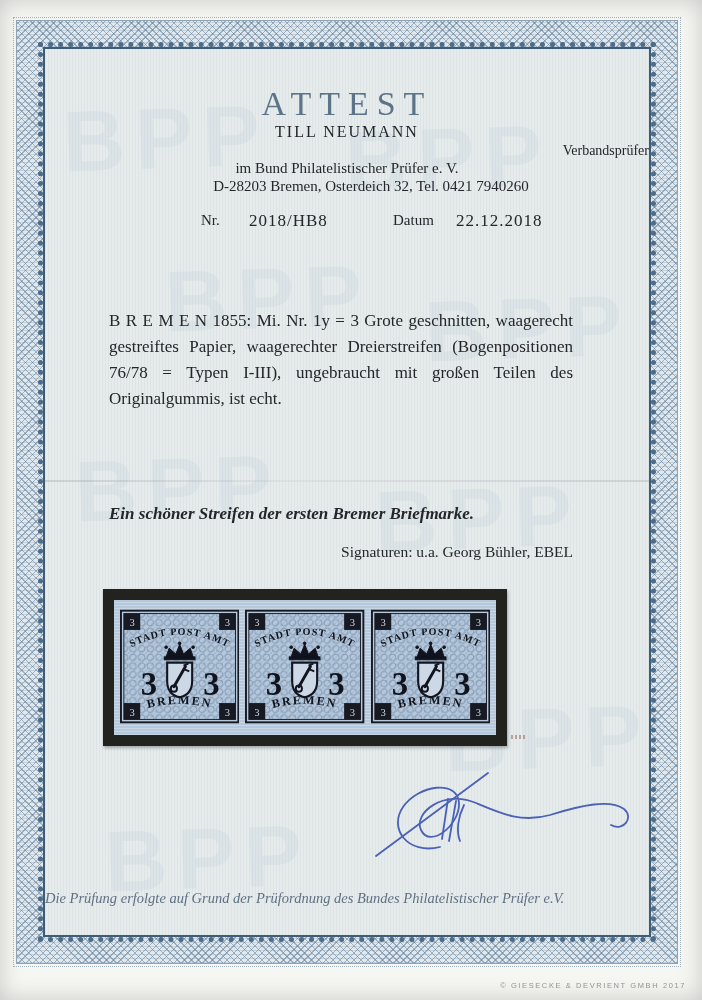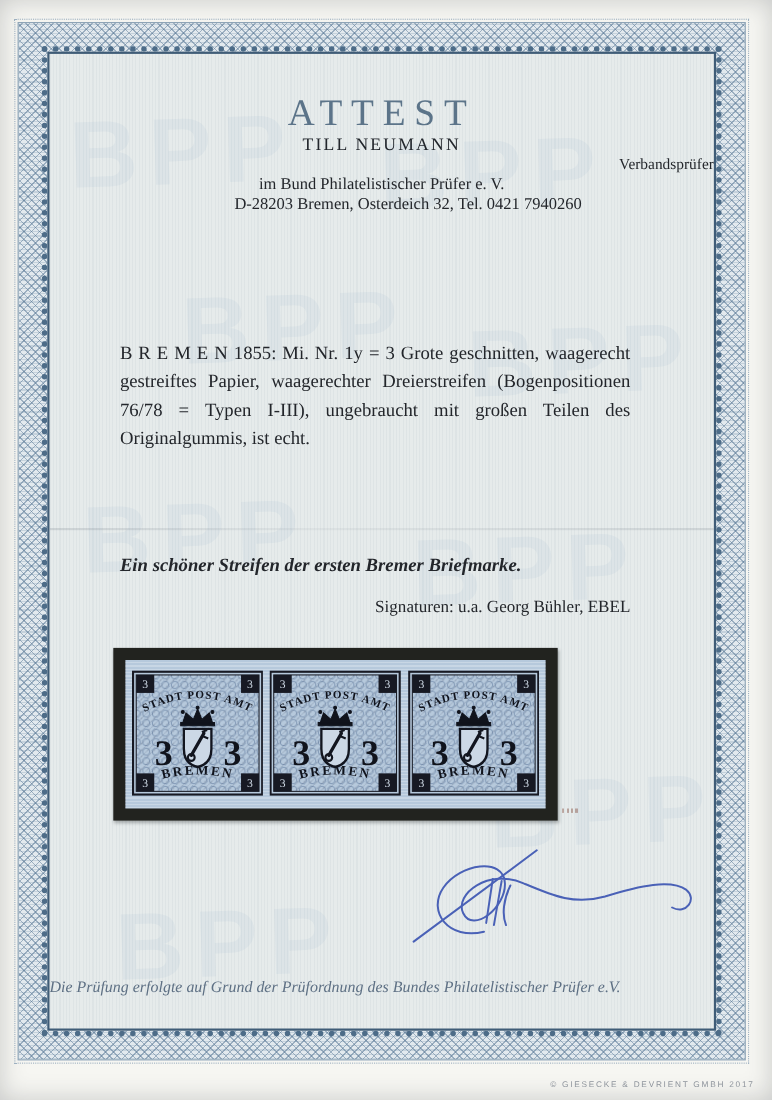--- a/index.html
+++ b/index.html
@@ -100,20 +100,26 @@
         <div class="crease" style="top:431px"></div>
 
         <div class="hdr">
           <div class="title">ATTEST</div>
           <div class="name">TILL NEUMANN</div>
           <div class="role">Verbandsprüfer</div>
           <div class="org">im Bund Philatelistischer Prüfer e. V.</div>
           <div class="addr">D-28203 Bremen, Osterdeich 32, Tel. 0421 7940260</div>
         </div>
 
+        <div class="meta">
+          <span class="lab" style="left:156px">Nr.</span>
+          <span class="val" style="left:204px;top:-1px">2018/HB8</span>
+          <span class="lab" style="left:348px">Datum</span>
+          <span class="val" style="left:411px;top:-1px">22.12.2018</span>
+        </div>
 
         <p class="para" style="top:242px">
           <span class="b">B R E M E N</span><span> 1855: Mi. Nr. 1y = 3 Grote geschnitten, waagerecht gestreiftes Papier, </span><span class="b">waagerechter Dreierstreifen</span><span> (Bogenpositionen 76/78 = Typen I-III), ungebraucht mit großen Teilen des Originalgummis, ist </span><span class="b">echt</span><span>.</span>
         </p>
 
 
         <div class="hl" style="top:455px">Ein schöner Streifen der ersten Bremer Briefmarke.</div>
 
         <div class="sigline" style="top:494px">Signaturen: u.a. Georg Bühler, EBEL</div>
 

